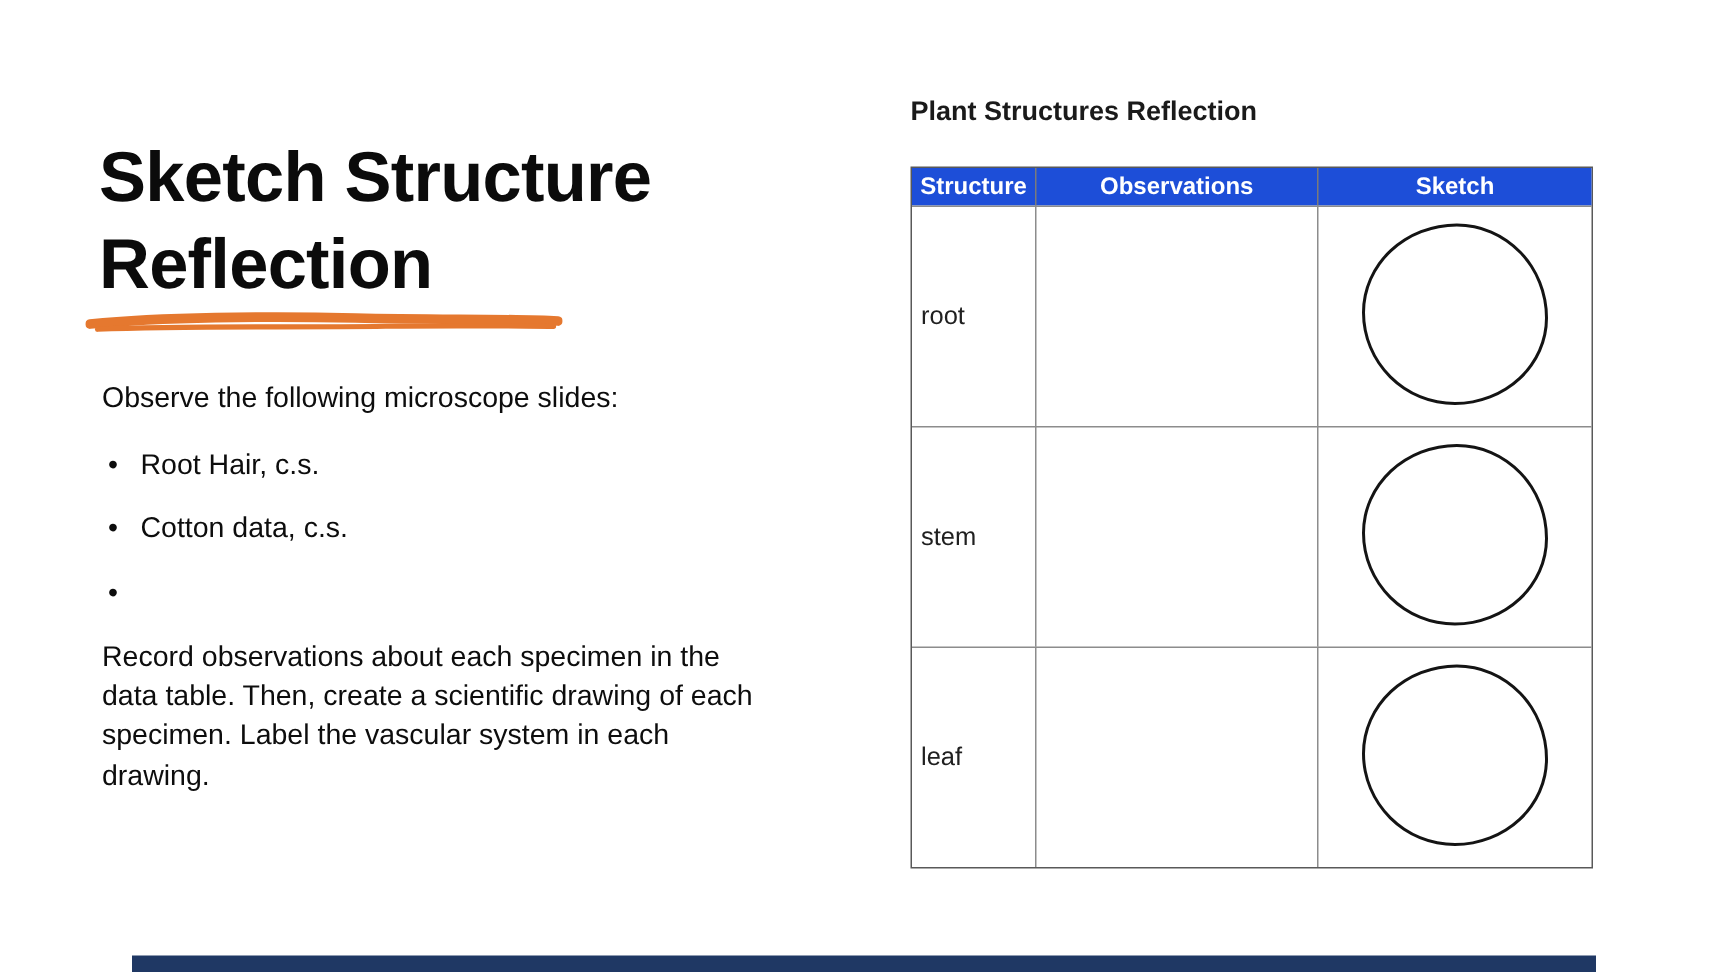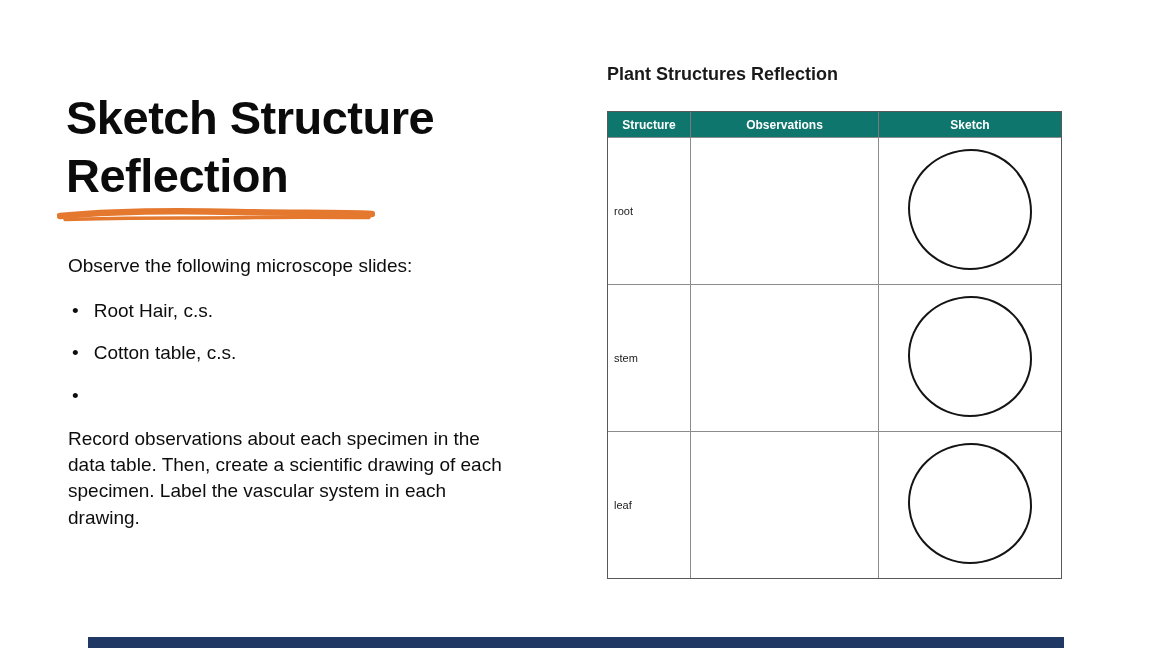--- a/index.html
+++ b/index.html
@@ -37,29 +37,29 @@
     display:grid;
     grid-template-columns:82px 188px 183px;
     grid-template-rows:25px 147px 147px 147px;
     border:1px solid #595959;
     background:#ffffff;
   }
   .ws-cell { border-left:1px solid #8c8c8c; border-top:1px solid #8c8c8c; box-sizing:border-box; }
   .ws-cell.first-col { border-left:none; }
   .ws-cell.header-row { border-top:none; }
   .ws-header {
-    background:#0f766e; color:#ffffff;
-    font-size:12px; font-weight:700;
+    background:#1d4ed8; color:#ffffff;
+    font-size:16px; font-weight:700;
     display:flex; align-items:center; justify-content:center;
   }
   .ws-header.ws-cell { border-left:1px solid #7a7a7a; }
   .ws-header.first-col { border-left:none; }
   .label-cell {
     display:flex; align-items:center; padding-left:6px;
-    font-size:11px; font-weight:400; color:#202020;
+    font-size:17px; font-weight:400; color:#202020;
   }
   .obs-cell { }
   .sketch-cell { display:flex; align-items:center; justify-content:center; }
   .sketch-circle {
     width:120px; height:117px; margin-top:-4px;
     border:2.5px solid #141414;
     border-radius:51% 49% 50% 50% / 49% 52% 48% 51%;
     background:transparent;
   }
 
@@ -82,21 +82,21 @@
 <div class="body-block">
   <p class="intro">Observe the following microscope slides:</p>
 
   <ul class="bullet-list">
     <li class="bullet-item">
       <span class="bullet-dot">•</span>
       <span>Root Hair, c.s.</span>
     </li>
     <li class="bullet-item">
       <span class="bullet-dot">•</span>
-      <span>Cotton table, c.s.</span>
+      <span>Cotton data, c.s.</span>
     </li>
     <li class="bullet-item">
       <span class="bullet-dot">•</span>
     </li>
   </ul>
 
   <p class="outro">Record observations about each specimen in the data table. Then, create a scientific drawing of each specimen. Label the vascular system in each drawing.</p>
 </div>
 
 <div class="ws-heading">Plant Structures Reflection</div>

